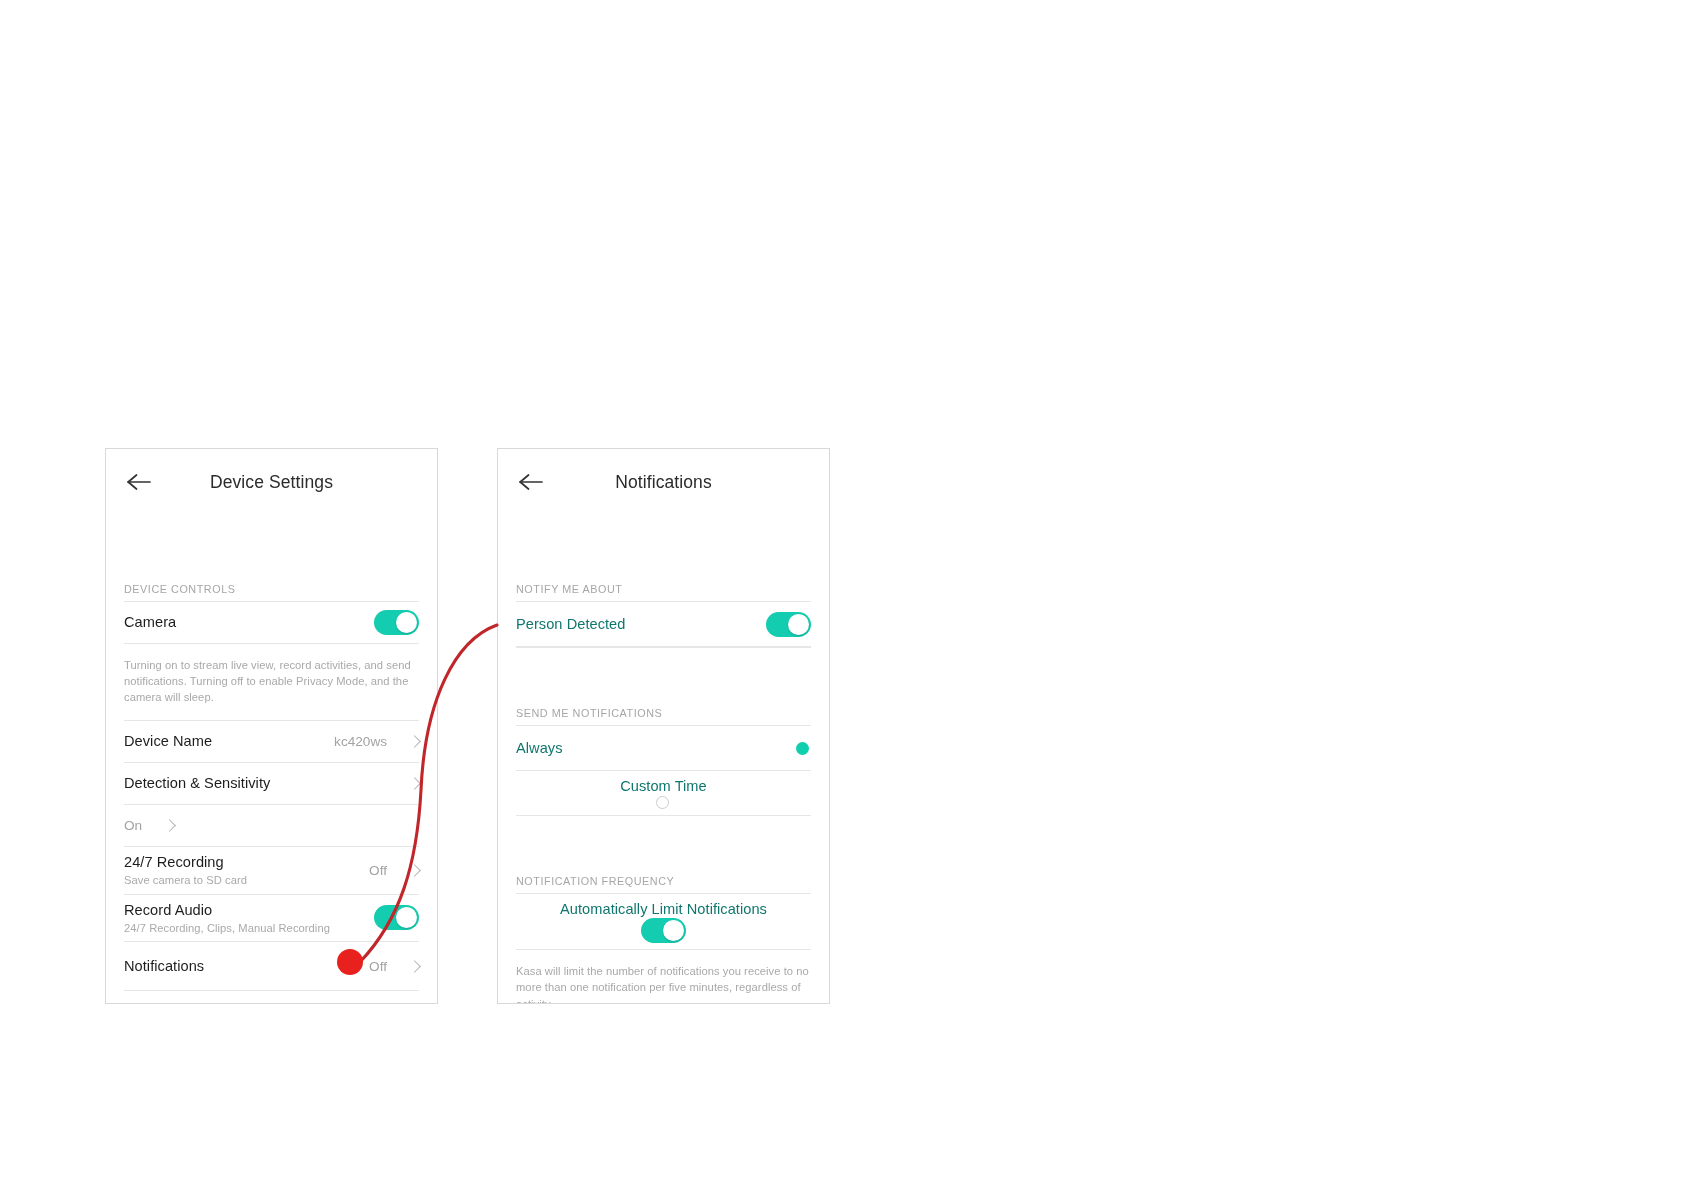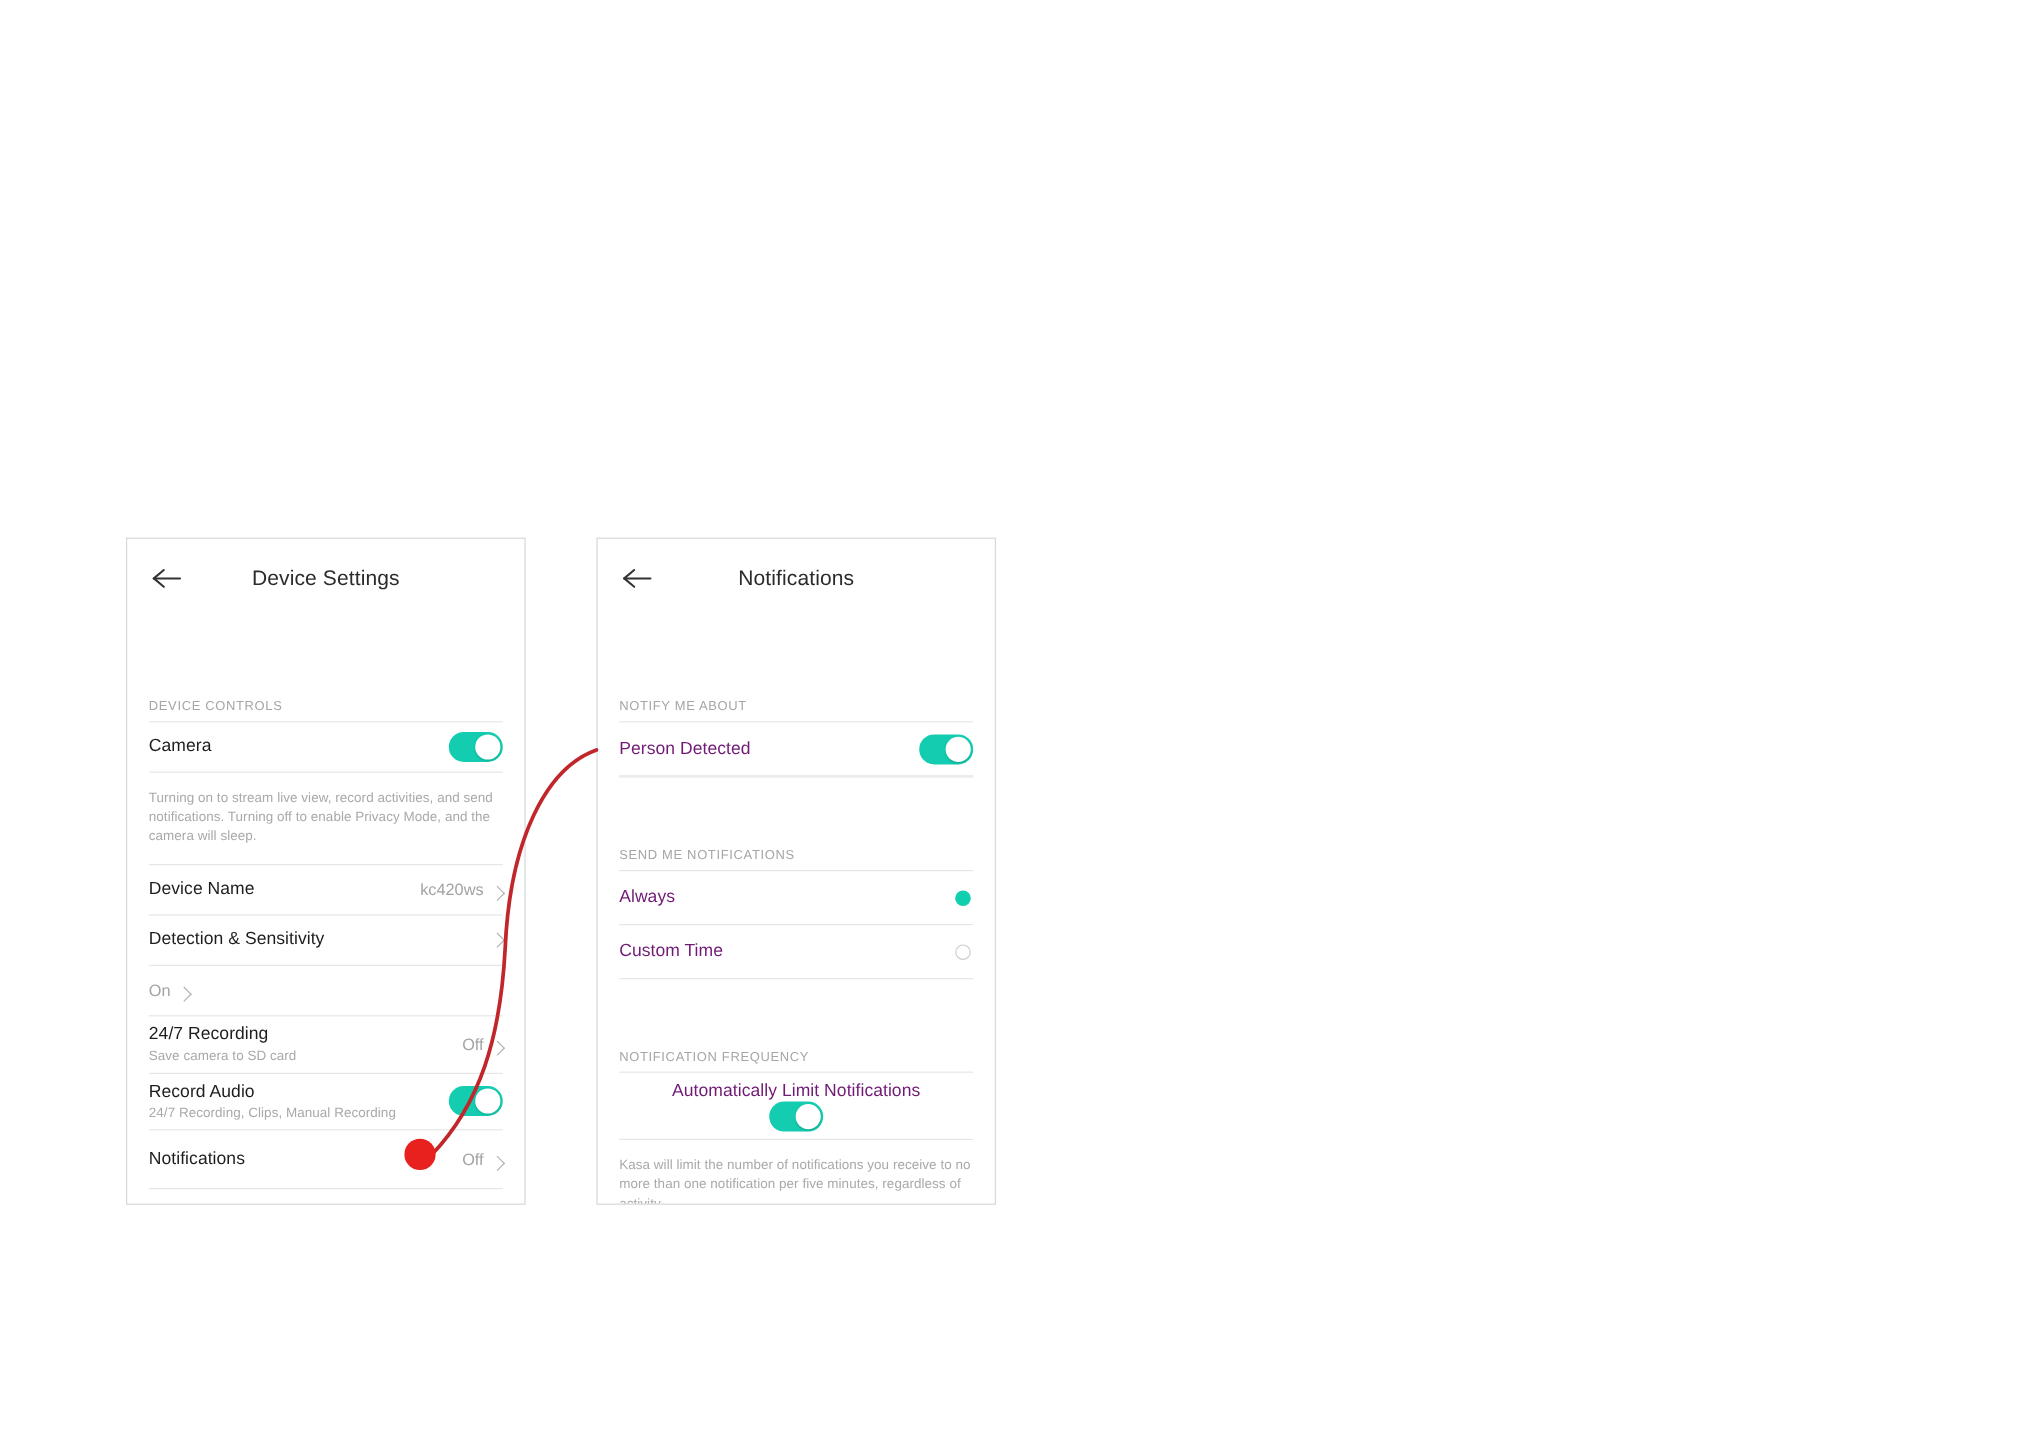--- a/index.html
+++ b/index.html
@@ -99,34 +99,34 @@
     min-width: 0;
   }
   .row-title {
     font-size: 14.6px;
     color: #1d1d1d;
     line-height: 1.25;
     letter-spacing: 0.05px;
   }
   .row-title.thin {
     font-size: 14.6px;
-    color: #701a75;
+    color: #0f766e;
   }
   .row-sub {
     font-size: 11.2px;
     color: #a9a9a9;
     line-height: 1.3;
     margin-top: 2px;
     letter-spacing: 0.05px;
   }
   .row-right {
     flex: 0 0 auto;
     display: flex;
-    align-items: flex-end;
-    gap: 4px;
+    align-items: center;
+    gap: 20px;
     color: #a3a3a3;
     font-size: 13.6px;
   }
   .chevron {
     display: inline-block;
     width: 8px;
     height: 8px;
     border-top: 1.4px solid #b3b3b3;
     border-right: 1.4px solid #b3b3b3;
     transform: rotate(45deg);
@@ -322,21 +322,21 @@
     <div class="rule"></div>
 
     <div class="row" style="min-height:44px;justify-content:flex-end;">
       <div class="row-texts">
         <div class="row-title thin">Always</div>
       </div>
       <div class="radio selected" style="background:#0fcfae"></div>
     </div>
     <div class="rule"></div>
 
-    <div class="row" style="min-height:44px;">
+    <div class="row" style="min-height:44px;flex-direction:column;">
       <div class="row-texts">
         <div class="row-title thin">Custom Time</div>
       </div>
       <div class="radio unselected"></div>
     </div>
     <div class="rule"></div>
 
     <div class="spacer-md"></div>
 
     <div class="section-label">NOTIFICATION FREQUENCY</div>

